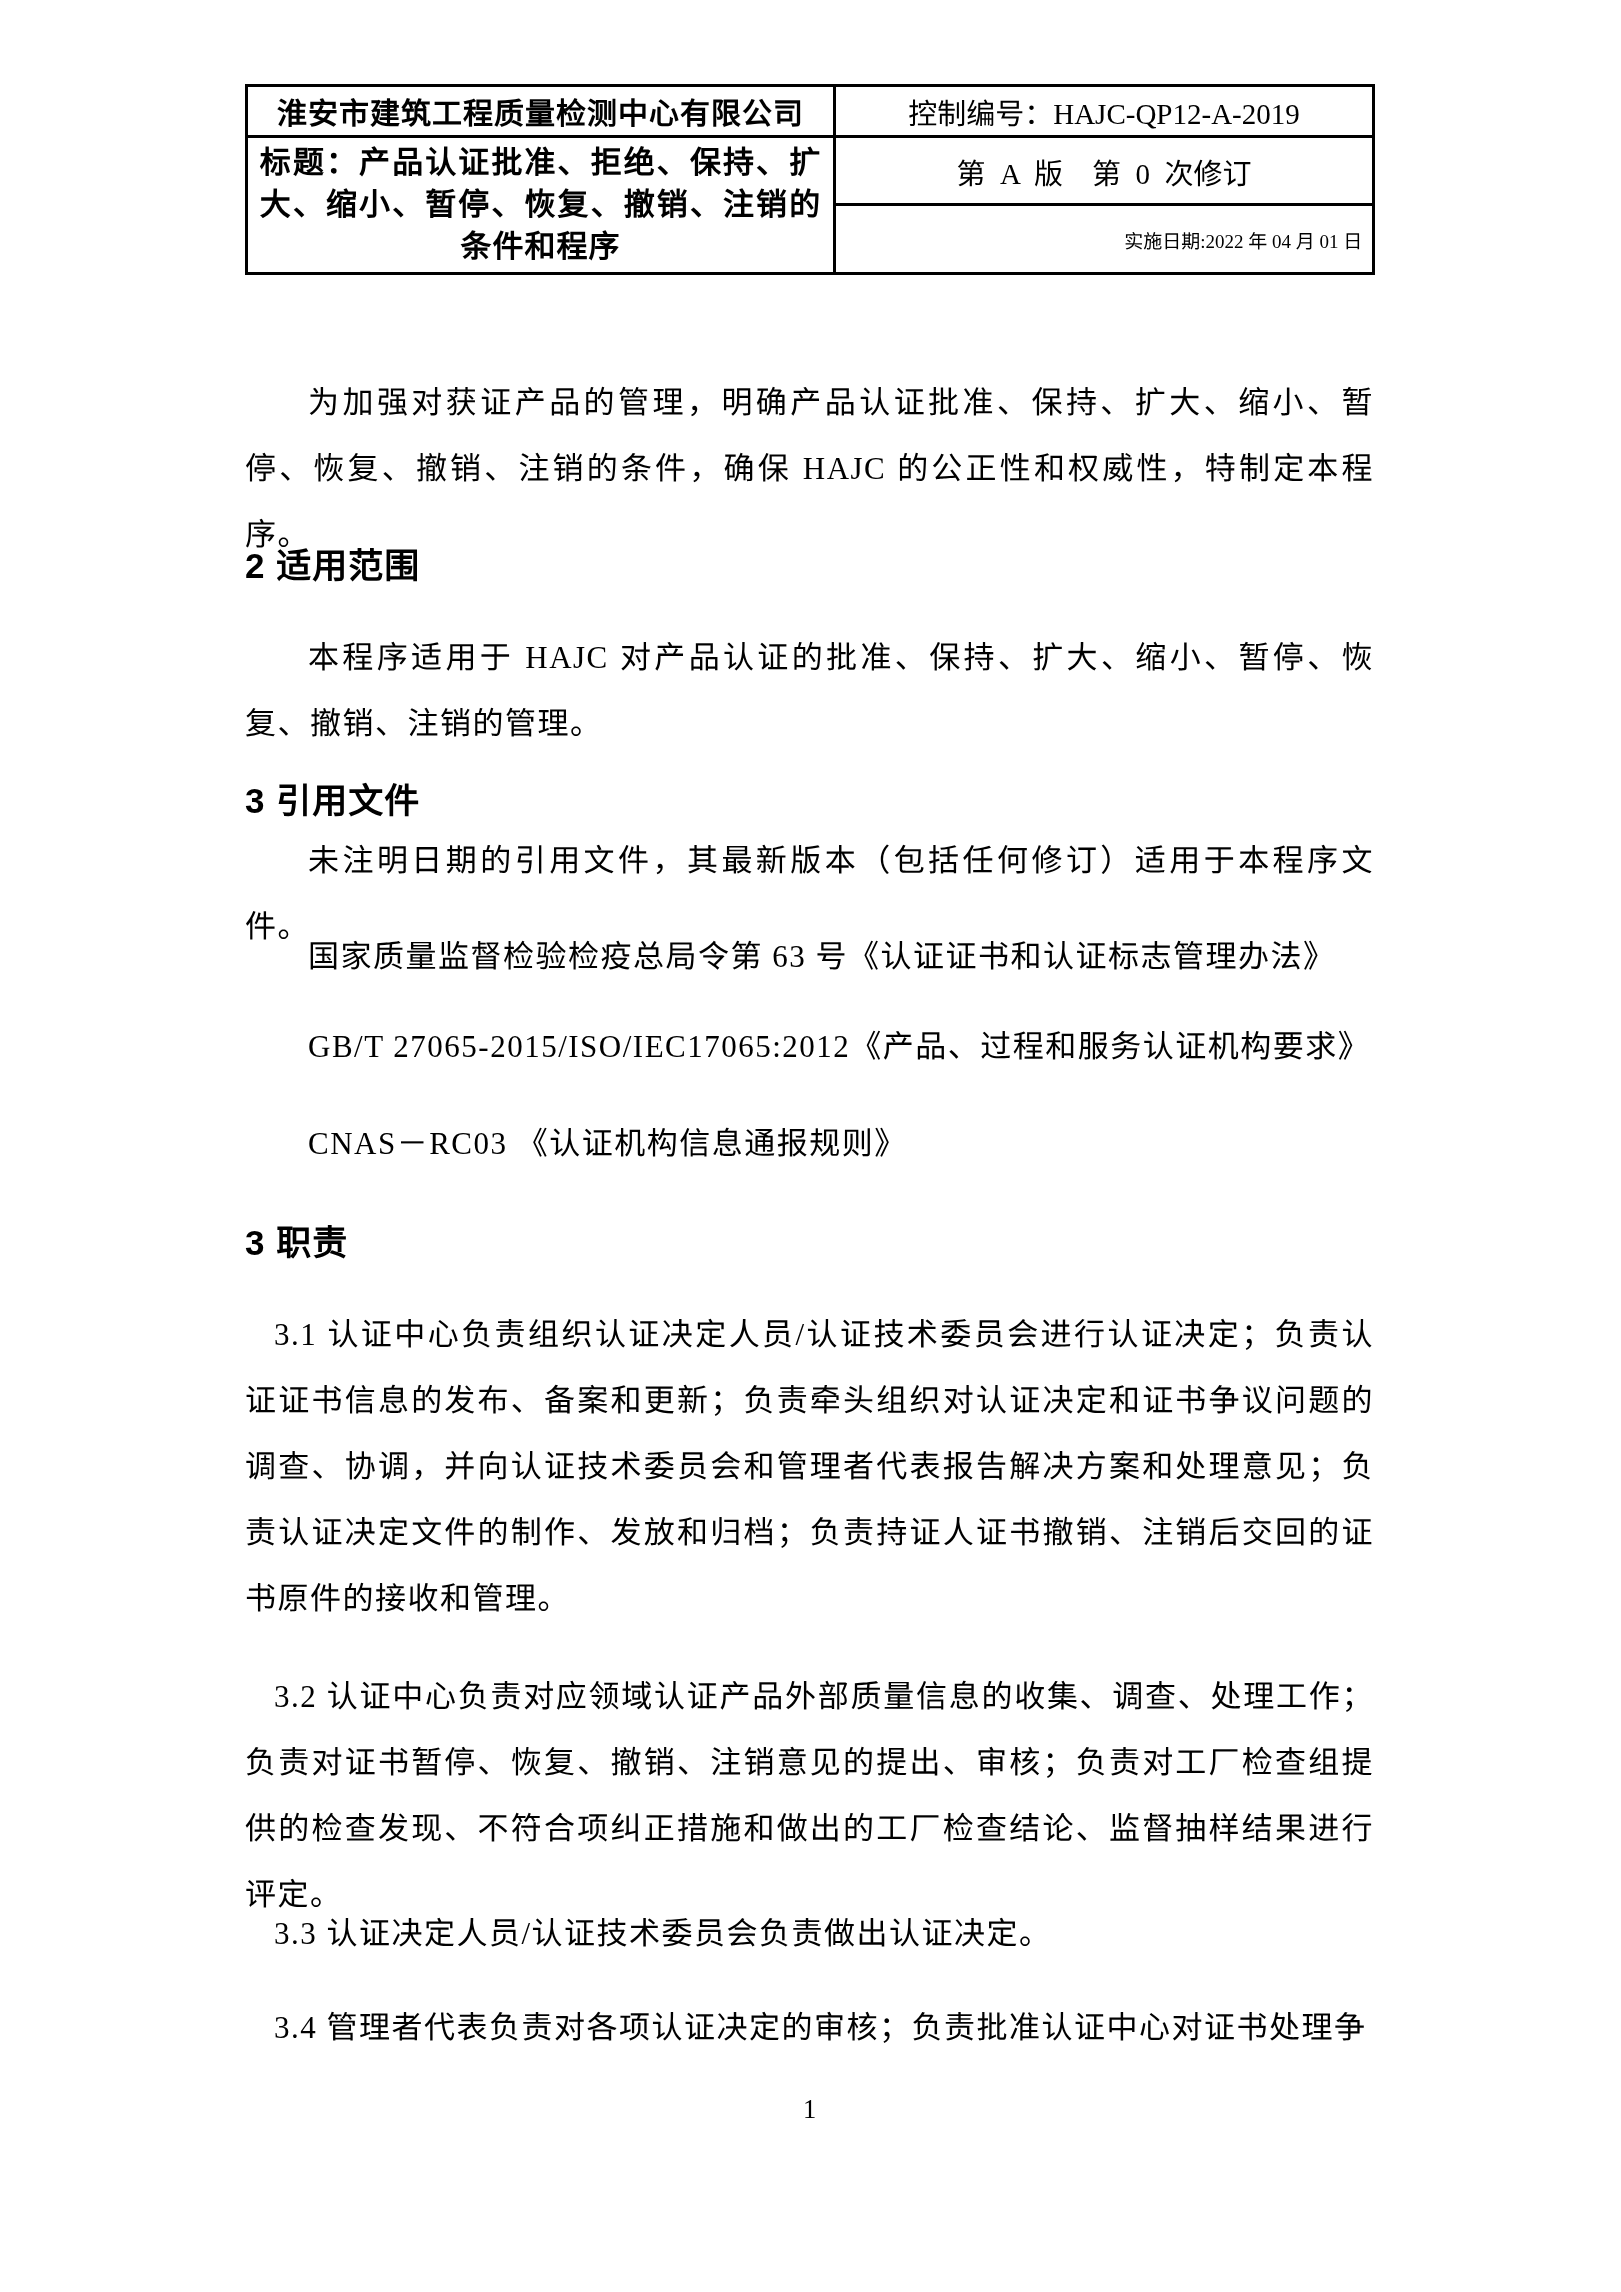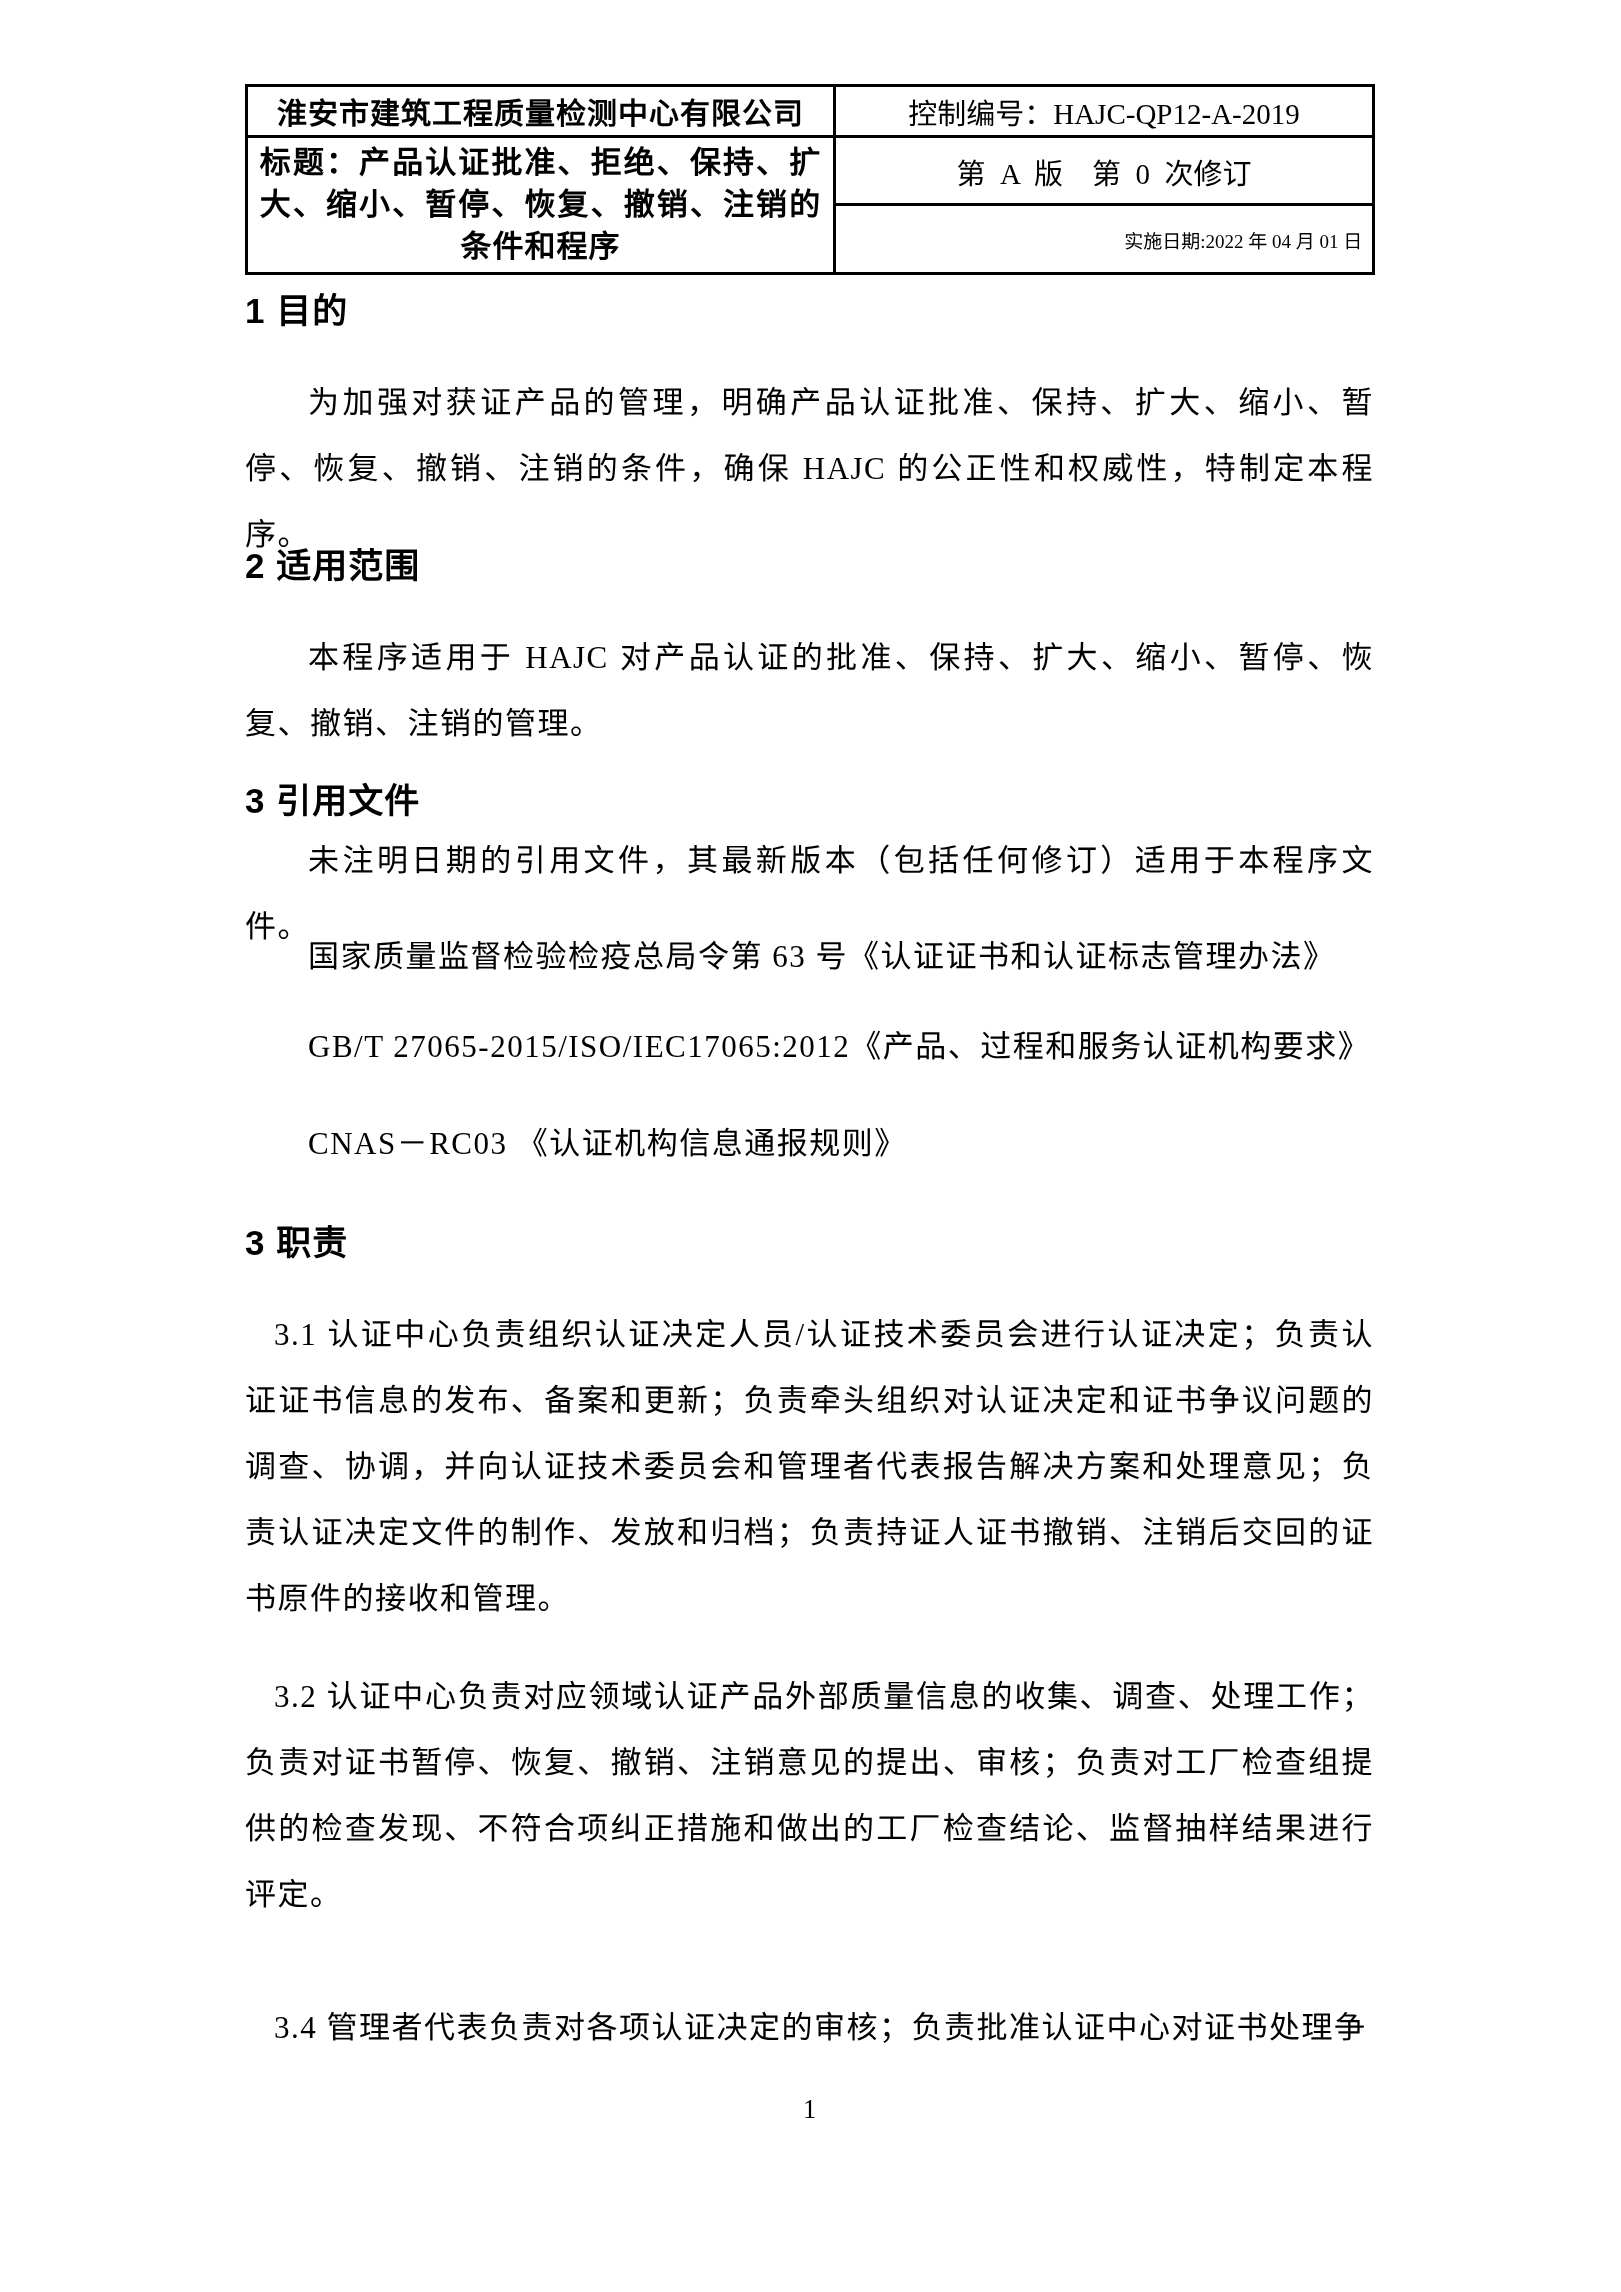--- a/index.html
+++ b/index.html
@@ -118,21 +118,20 @@
     <tr>
       <td class="cell-title" rowspan="2">标题：产品认证批准、拒绝、保持、扩大、缩小、暂停、恢复、撤销、注销的条件和程序</td>
       <td class="cell-version">第  A  版    第  0  次修订</td>
     </tr>
     <tr>
       <td class="cell-date">实施日期:2022 年 04 月 01 日</td>
     </tr>
   </tbody>
     </table>
 
-  <div id="b-h-purpose" class="block heading">1 目的</div>
 
   <div id="b-p-purpose" class="block para indent-2">为加强对获证产品的管理，明确产品认证批准、保持、扩大、缩小、暂停、恢复、撤销、注销的条件，确保 HAJC 的公正性和权威性，特制定本程序。</div>
 
   <div id="b-h-scope" class="block heading">2 适用范围</div>
 
   <div id="b-p-scope" class="block para indent-2">本程序适用于 HAJC 对产品认证的批准、保持、扩大、缩小、暂停、恢复、撤销、注销的管理。</div>
 
   <div id="b-h-refs" class="block heading">3 引用文件</div>
 
   <div id="b-p-refs-intro" class="block para indent-2">未注明日期的引用文件，其最新版本（包括任何修订）适用于本程序文件。</div>
@@ -142,19 +141,20 @@
   <div id="b-ref-2" class="block para indent-2">GB/T 27065-2015/ISO/IEC17065:2012《产品、过程和服务认证机构要求》</div>
 
   <div id="b-ref-3" class="block para indent-2">CNAS－RC03 《认证机构信息通报规则》</div>
 
   <div id="b-h-duties" class="block heading">3 职责</div>
 
   <div id="b-p-duty-31" class="block para indent-1">3.1 认证中心负责组织认证决定人员/认证技术委员会进行认证决定；负责认证证书信息的发布、备案和更新；负责牵头组织对认证决定和证书争议问题的调查、协调，并向认证技术委员会和管理者代表报告解决方案和处理意见；负责认证决定文件的制作、发放和归档；负责持证人证书撤销、注销后交回的证书原件的接收和管理。</div>
 
   <div id="b-p-duty-32" class="block para indent-1">3.2 认证中心负责对应领域认证产品外部质量信息的收集、调查、处理工作；负责对证书暂停、恢复、撤销、注销意见的提出、审核；负责对工厂检查组提供的检查发现、不符合项纠正措施和做出的工厂检查结论、监督抽样结果进行评定。</div>
 
+  <div id="b-p-duty-33" class="block para indent-1">3.3 认证决定人员/认证技术委员会负责做出认证决定。</div>
 
   <div id="b-p-duty-34" class="block para indent-1">3.4 管理者代表负责对各项认证决定的审核；负责批准认证中心对证书处理争</div>
 
   <div class="page-footer">1</div>
 
 </div>
 
 
 </body></html>

